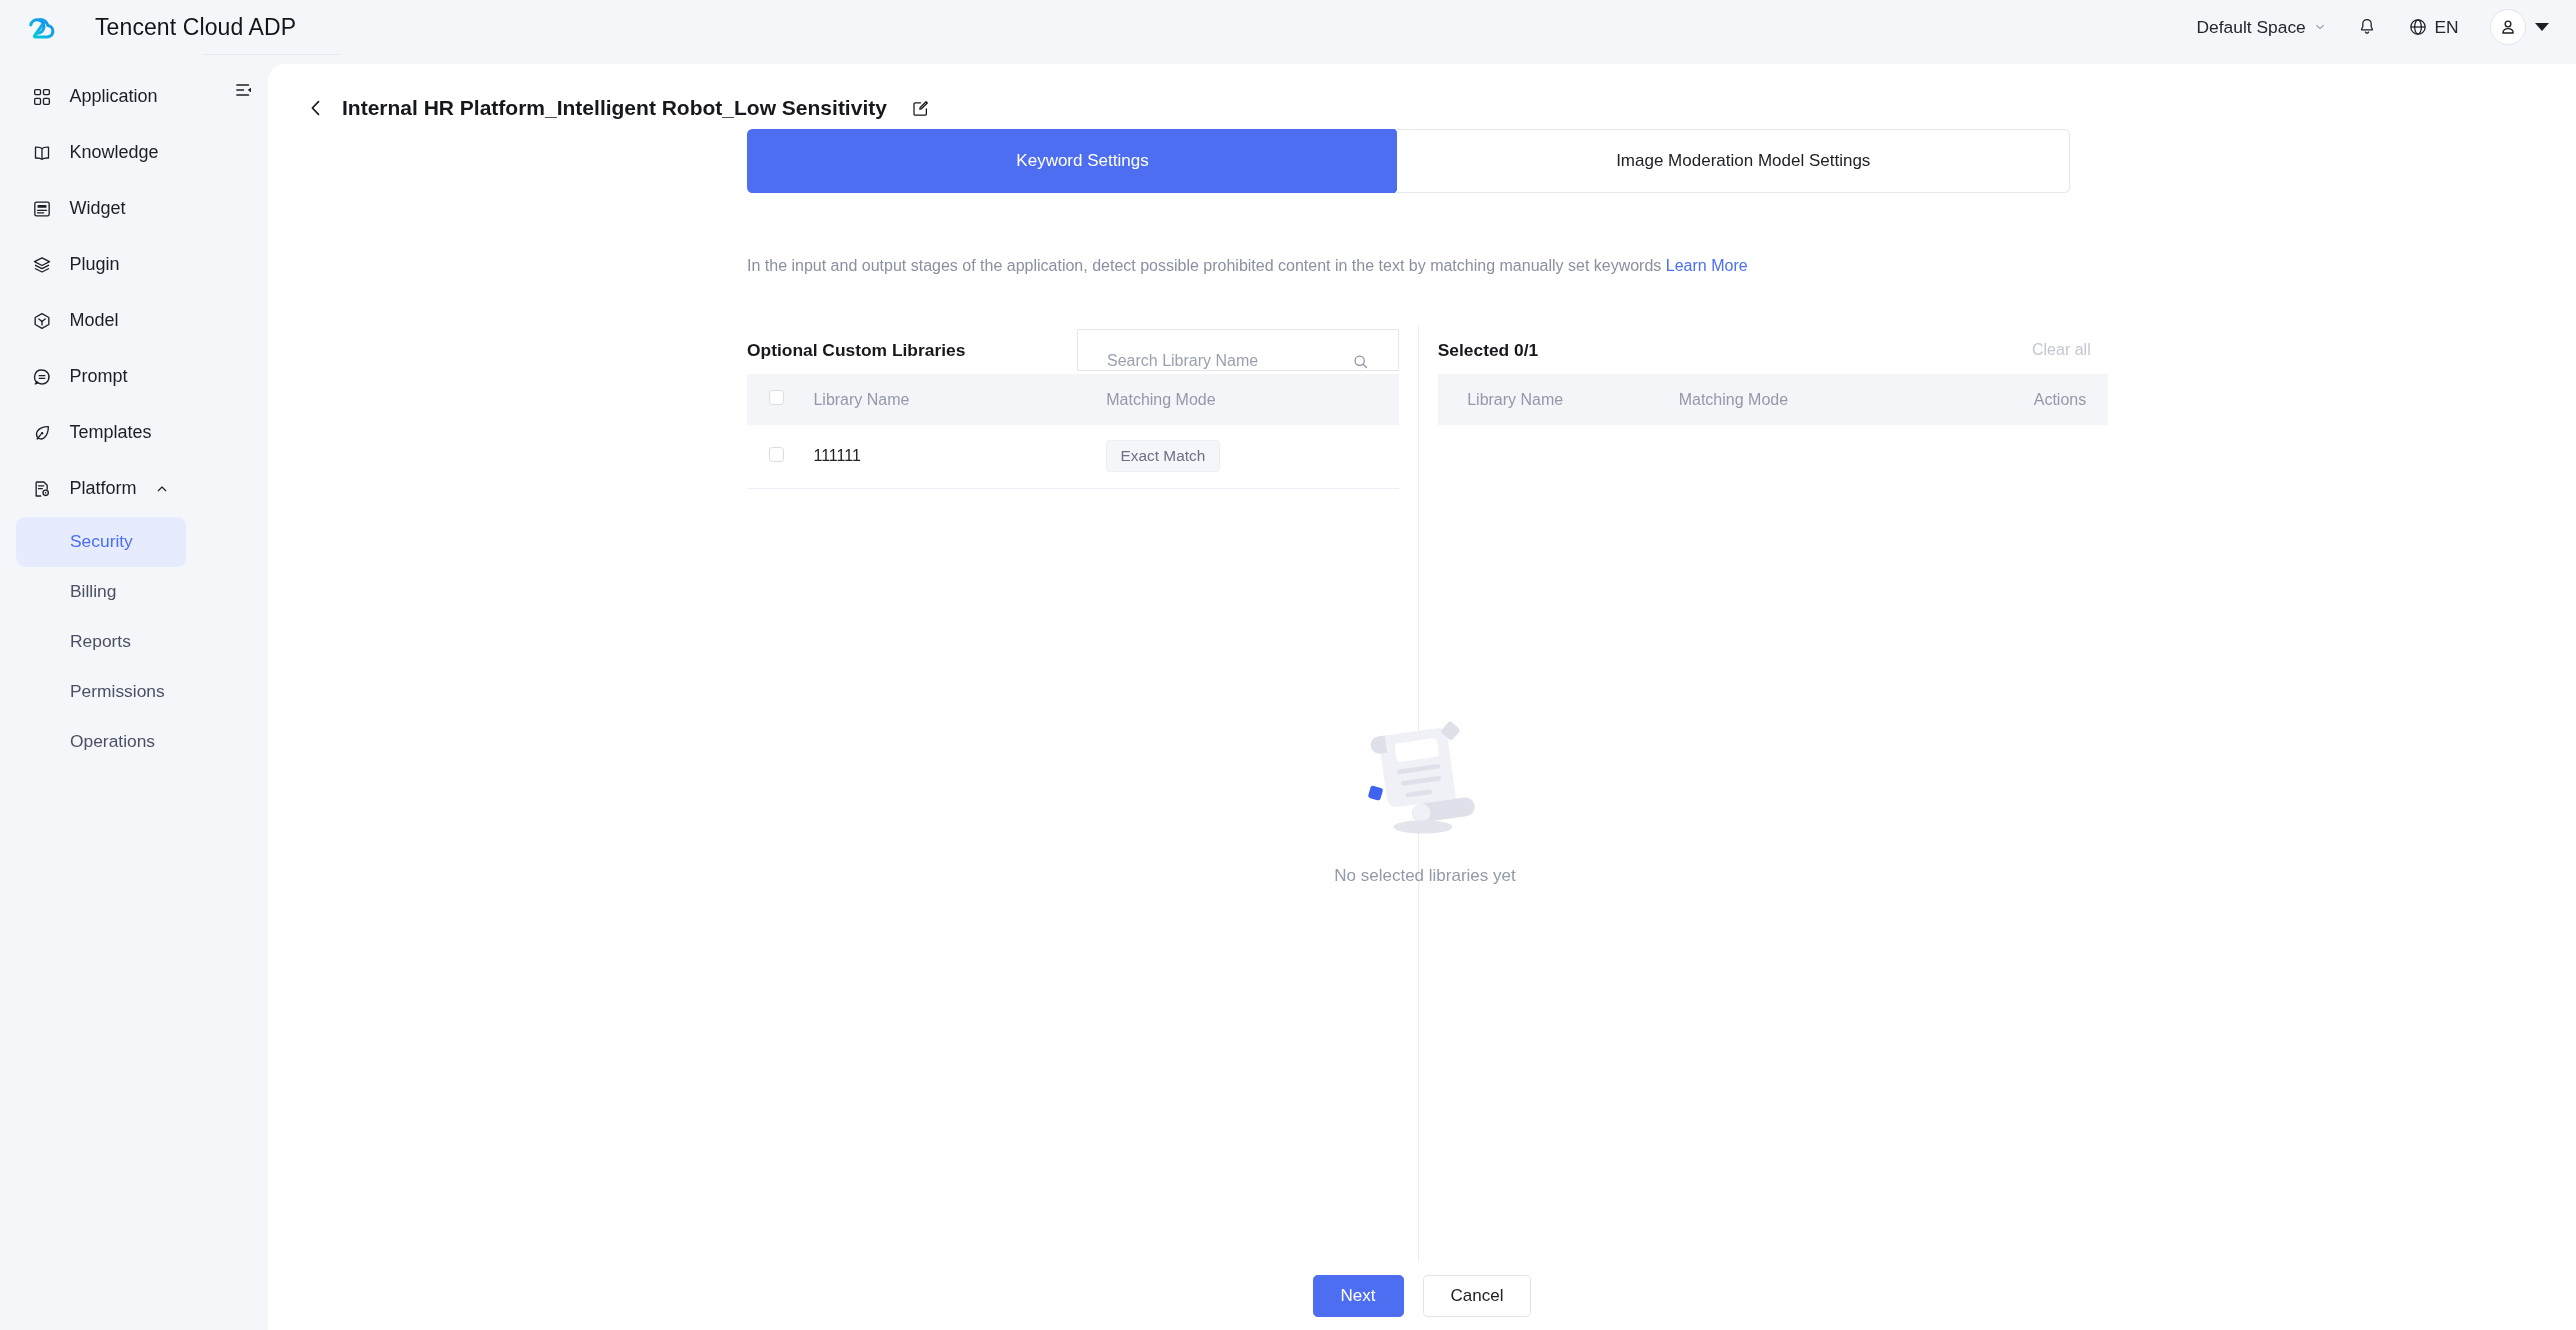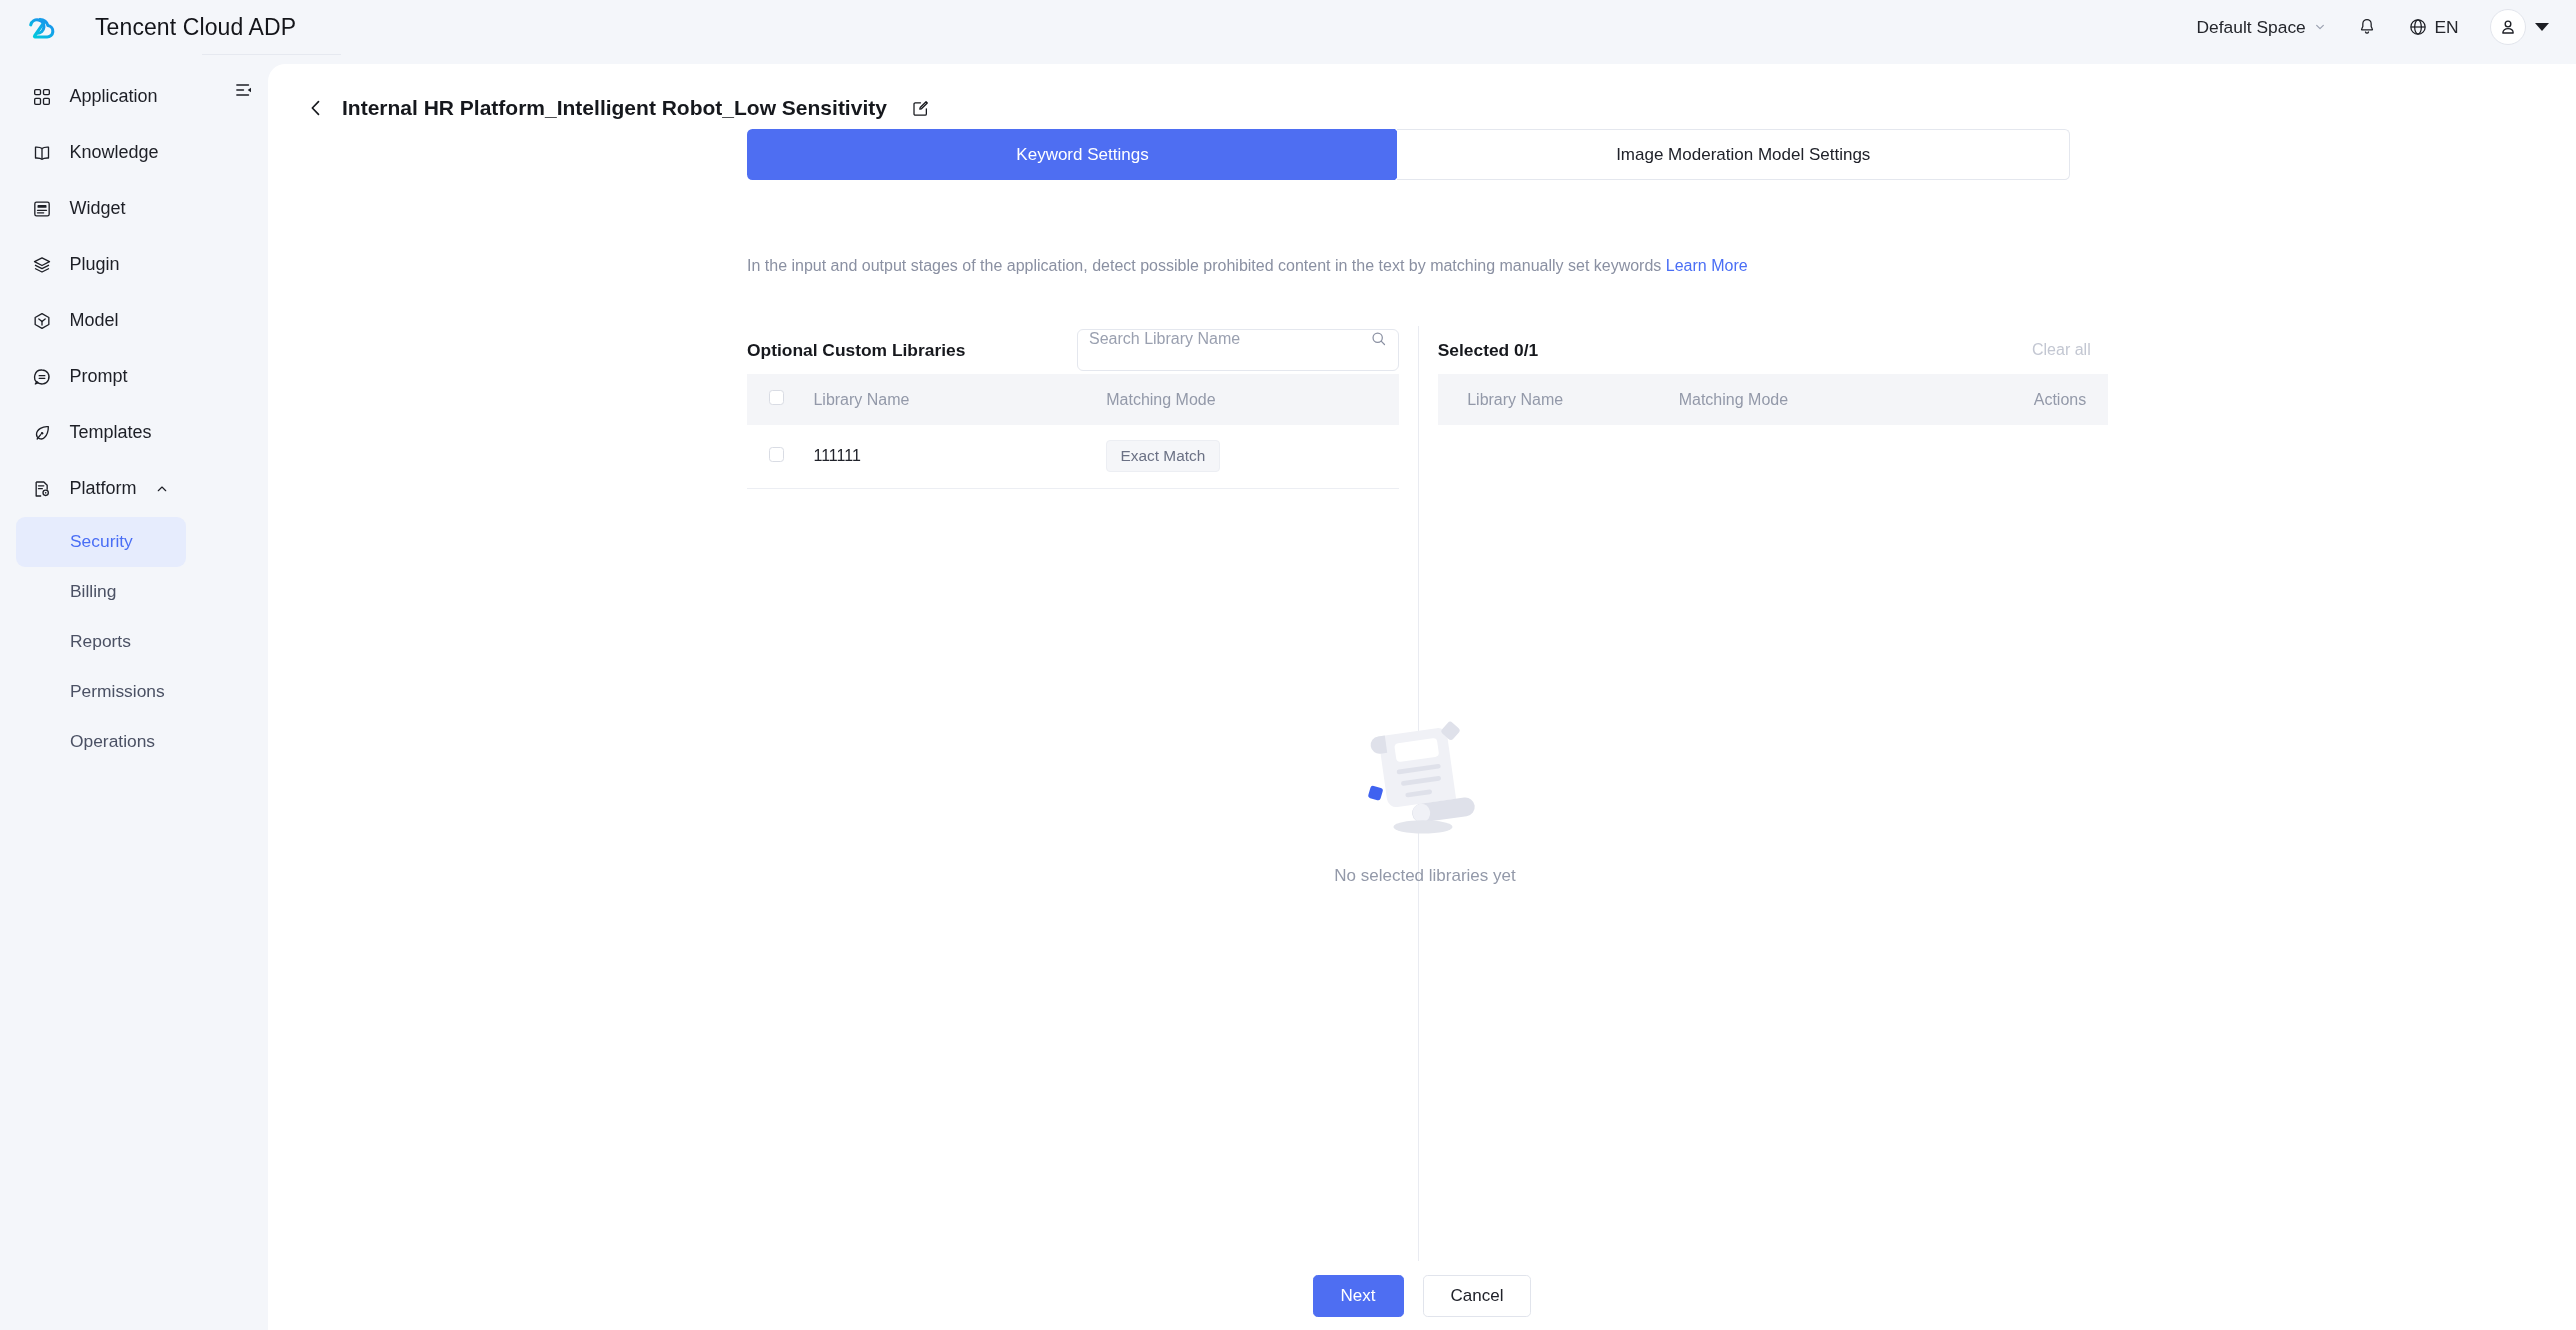--- a/index.html
+++ b/index.html
@@ -67,21 +67,21 @@
     width: 2308px; height: 1267px;
     background: #ffffff; border-top-left-radius: 17.4px;
   }
   .page-head { display: flex; align-items: center; gap: 16px; padding: 32px 0 0 38px; }
   .back-chev { width: 20px; height: 20px; cursor: pointer; }
   .page-title { font-size: 21px; font-weight: bold; color: #16181d; }
   .edit-icon { width: 19px; height: 19px; margin-left: 8px; cursor: pointer; }
 
   
   .steps {
-    position: absolute; left: 479px; top: 65px; width: 1344px; height: 51px;
+    position: absolute; left: 479px; top: 65px; width: 1344px; height: 64px;
     display: flex;
   }
   .step {
     position: relative; display: flex; align-items: center; justify-content: center;
     font-size: 17px; cursor: pointer;
   }
   .step-active {
     width: 671px; background: #4e6ef2; color: #ffffff;
     border-radius: 5.4px 0 0 5.4px;
     clip-path: polygon(0 0, calc(100% - 23px) 0, 100% 50%, calc(100% - 23px) 100%, 0 100%);
@@ -101,22 +101,22 @@
   
   .panels { position: absolute; left: 479px; top: 262px; width: 1344px; height: 962px; display: flex; }
   .panel-left { width: 671px; padding-right: 19px; }
   .divider { width: 0.7px; background: #e9ebf1; height: 962px; }
   .panel-right { width: 672px; padding-left: 19px; }
 
   .panel-head { display: flex; align-items: center; justify-content: space-between; height: 48px; }
   .panel-title { font-size: 17.4px; color: #16181d; font-weight: bold; }
   .search-box {
     position: relative; width: 322px; height: 42px;
-    border: 0.7px solid #e4e7ee; border-radius: 6px; background: #fff;
-    display: flex; align-items: flex-start; padding: 0 11px;
+    border: 0.7px solid #e4e7ee; border-radius: 1px; background: #fff;
+    display: flex; align-items: flex-end; padding: 0 29px;
   }
   .search-box input {
     border: none; outline: none; font-size: 16px; color: #20222a;
     background: transparent; width: 100%; font-family: "Liberation Sans", sans-serif;
   }
   .search-box input::placeholder { color: #9aa0b0; }
   .search-ic { width: 17.4px; height: 17.4px; flex: 0 0 17.4px; }
 
   .clear-all { font-size: 16px; color: #c3c7d2; cursor: pointer; }
 

